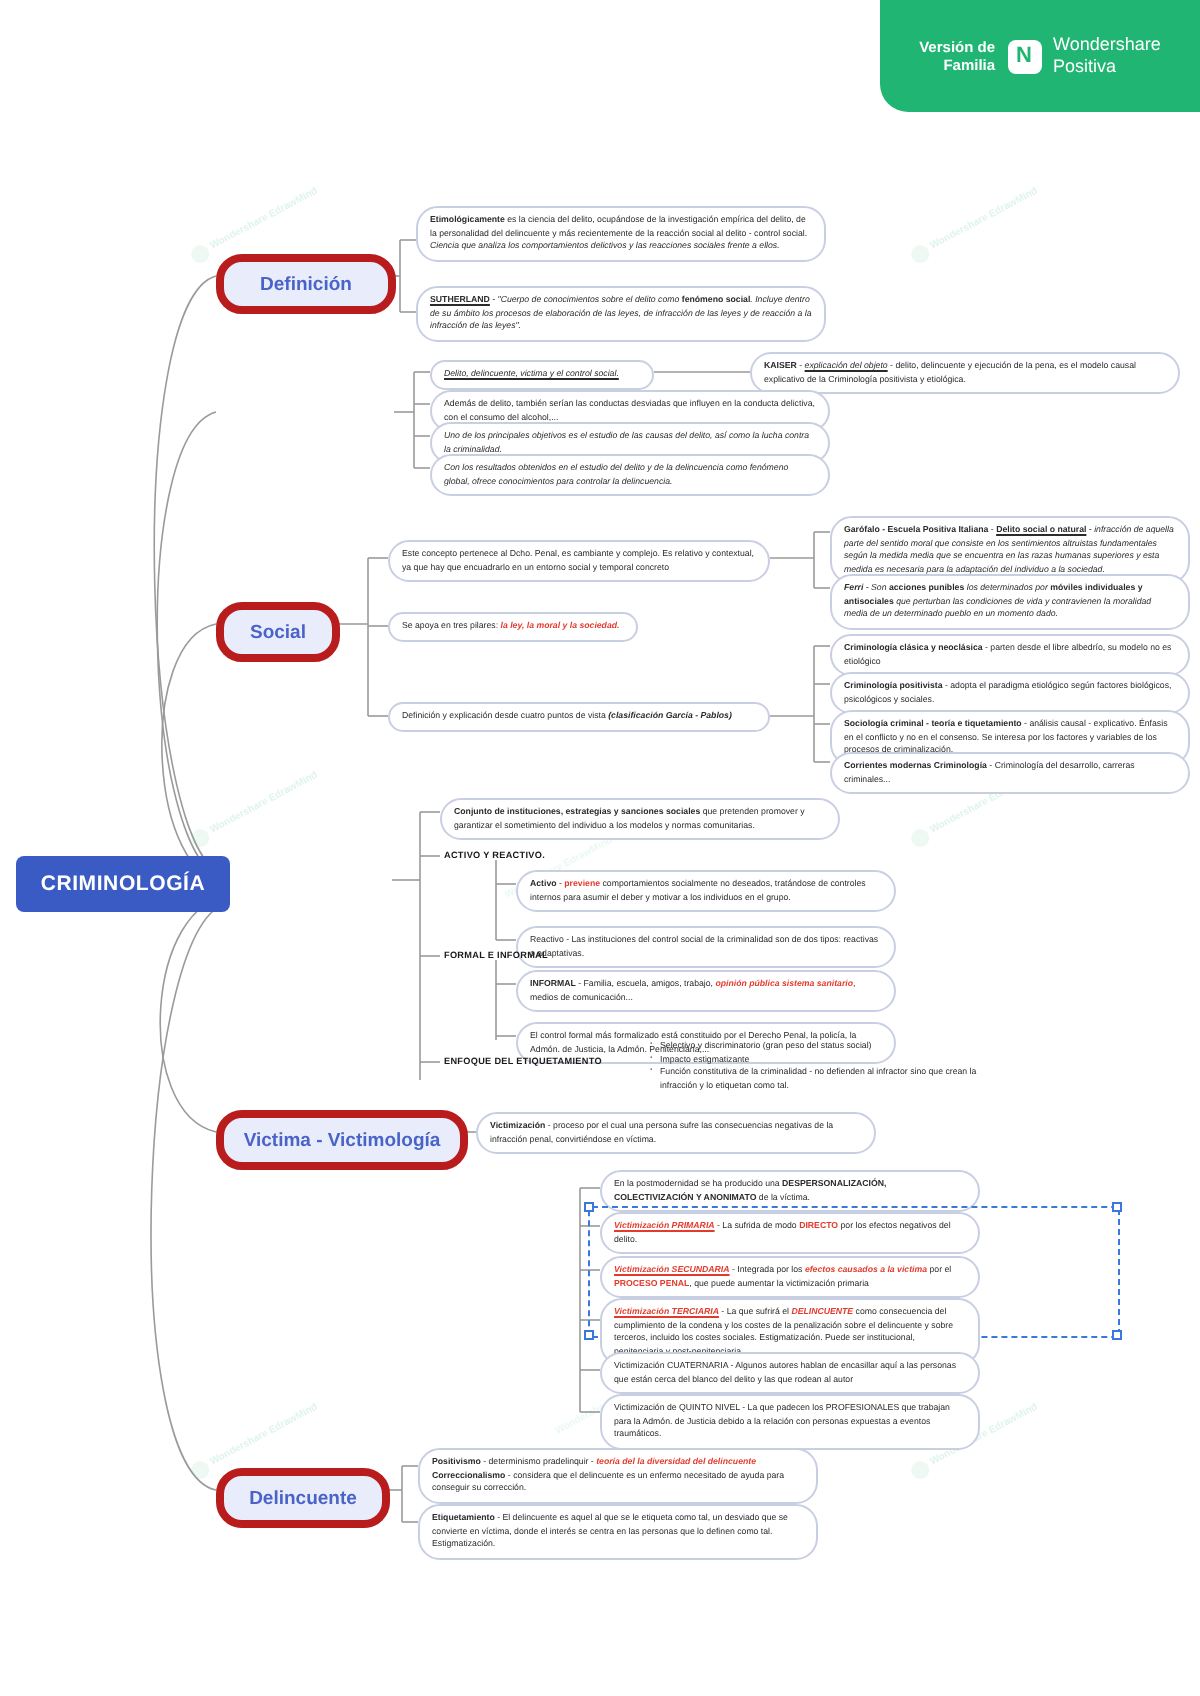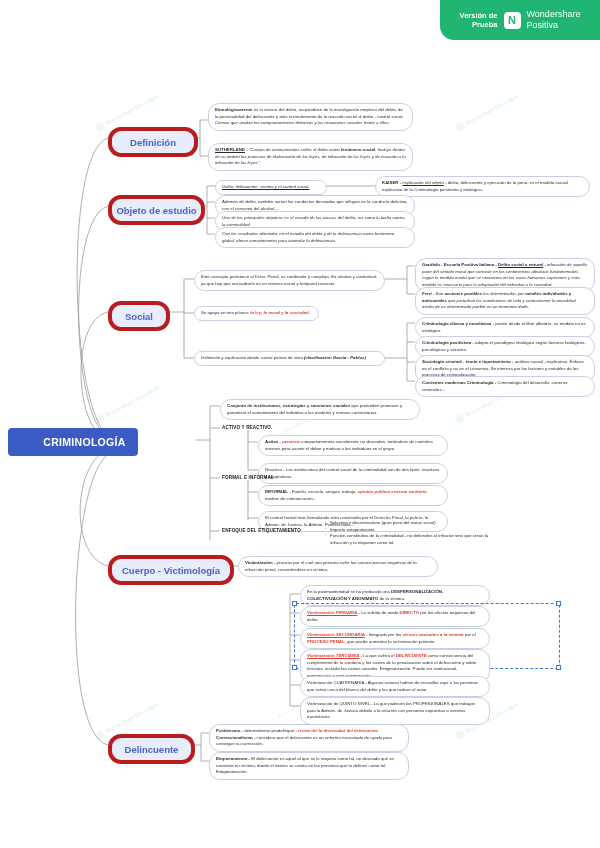--- a/index.html
+++ b/index.html
@@ -6,21 +6,21 @@
   body{
     width:600px;height:848px;background:#ffffff;
     font-family:"Liberation Sans","DejaVu Sans",sans-serif;
     position:relative;overflow:hidden;
   }
   #canvas{position:absolute;inset:0;}
   svg.links{position:absolute;left:0;top:0;width:600px;height:848px;pointer-events:none;}
 
   
   .wm-badge{
-    position:absolute;top:0;right:0;width:160px;height:40px;
+    position:absolute;top:0;right:0;width:160px;height:56px;
     background:#21b573;border-bottom-left-radius:14px;
     display:flex;align-items:center;justify-content:center;gap:6px;
   }
   .wm-txt{color:#ffffff;font-size:7.5px;line-height:1.25;text-align:right;font-weight:bold;}
   .wm-logo{
     width:17px;height:17px;border-radius:4px;background:#ffffff;
     display:flex;align-items:center;justify-content:center;
     color:#21b573;font-size:11px;font-weight:bold;
   }
   .wm-brand{color:#ffffff;font-size:9px;font-weight:normal;line-height:1.2;}
@@ -34,21 +34,21 @@
   .wm-ghost .g-ic{
     width:9px;height:9px;border-radius:50%;background:#3fbf84;opacity:.5;
     display:inline-block;
   }
 
   
   .root{
     position:absolute;left:8px;top:428px;width:107px;height:28px;
     background:#3b5bc4;border-radius:4px;color:#fff;
     display:flex;align-items:center;justify-content:center;
-    font-size:10.5px;font-weight:bold;letter-spacing:.3px;padding-left:23px;
+    font-size:10.5px;font-weight:bold;letter-spacing:.3px;
   }
 
   
   .l1{
     position:absolute;background:#e9edfb;border:4px solid #b91c1c;border-radius:13px;
     color:#4a63c8;font-weight:bold;font-size:9.5px;
     display:flex;align-items:center;justify-content:center;text-align:center;
     height:22px;
   }
 
@@ -199,23 +199,20 @@
     <span>Definición</span>
   </div>
   <div class="box" style="left:208px;top:103px;width:205px;">
     <div><b>Etimológicamente</b><span> es la ciencia del delito, ocupándose de la investigación empírica del delito, de la personalidad del delincuente y más recientemente de la reacción social al delito - control social.</span></div>
     <div style="font-style:italic;">Ciencia que analiza los comportamientos delictivos y las reacciones sociales frente a ellos.</div>
   </div>
   <div class="box" style="left:208px;top:143px;width:205px;">
     <div><b><u>SUTHERLAND</u></b><i> - "Cuerpo de conocimientos sobre el delito como </i><b>fenómeno social</b><i>. Incluye dentro de su ámbito los procesos de elaboración de las leyes, de infracción de las leyes y de reacción a la infracción de las leyes".</i></div>
   </div>
 
-  <div class="l1" style="left:108px;top:195px;width:89px;">
-    <span>Objeto de estudio</span>
-  </div>
   <div class="box" style="left:215px;top:180px;width:112px;">
     <div style="font-style:italic;text-decoration:underline;">Delito, delincuente, victima y el control social.</div>
   </div>
   <div class="box" style="left:375px;top:176px;width:215px;">
     <div><b>KAISER</b><span> - </span><u><i>explicación del objeto</i></u><span> - delito, delincuente y ejecución de la pena, es el modelo causal explicativo de la Criminología positivista y etiológica.</span></div>
   </div>
   <div class="box" style="left:215px;top:195px;width:200px;">
     <div>Además de delito, también serían las conductas desviadas que influyen en la conducta delictiva, con el consumo del alcohol,...</div>
   </div>
   <div class="box" style="left:215px;top:211px;width:200px;">
@@ -282,21 +279,21 @@
   </div>
   <div class="box plain" style="left:318px;top:518px;width:190px;">
     <ul class="bul">
       <li>Selectivo y discriminatorio (gran peso del status social)</li>
       <li>Impacto estigmatizante</li>
       <li>Función constitutiva de la criminalidad - no defienden al infractor sino que crean la infracción y lo etiquetan como tal.</li>
     </ul>
   </div>
 
   <div class="l1" style="left:108px;top:555px;width:118px;">
-    <span>Cuerpo - Victimología</span>
+    <span>Victima - Victimología</span>
   </div>
   <div class="box" style="left:238px;top:556px;width:200px;">
     <div><b>Victimización</b><span> - proceso por el cual una persona sufre las consecuencias negativas de la infracción penal, convirtiéndose en víctima.</span></div>
   </div>
   <div class="box" style="left:300px;top:585px;width:190px;">
     <div><span>En la postmodernidad se ha producido una </span><b>DESPERSONALIZACIÓN, COLECTIVIZACIÓN Y ANONIMATO</b><span> de la víctima.</span></div>
   </div>
 
   <div class="sel-box" style="left:294px;top:603px;width:264px;height:64px;"></div>
   <div class="sel-handle" style="left:292px;top:601px;"></div>
@@ -327,21 +324,21 @@
     <div><b>Positivismo</b><span> - determinismo pradelinquir - </span><span class="red">teoría del la diversidad del delincuente</span></div>
     <div><b>Correccionalismo</b><span> - considera que el delincuente es un enfermo necesitado de ayuda para conseguir su corrección.</span></div>
   </div>
   <div class="box" style="left:209px;top:752px;width:200px;">
     <div><b>Etiquetamiento</b><span> - El delincuente es aquel al que se le etiqueta como tal, un desviado que se convierte en víctima, donde el interés se centra en las personas que lo definen como tal. Estigmatización.</span></div>
   </div>
 
   <div class="wm-badge">
     <div class="wm-txt">
       <div>Versión de</div>
-      <div>Prueba</div>
+      <div>Familia</div>
     </div>
     <div class="wm-logo">
       <span>N</span>
     </div>
     <div class="wm-brand">
       <div>Wondershare</div>
       <div>Positiva</div>
     </div>
   </div>
 

